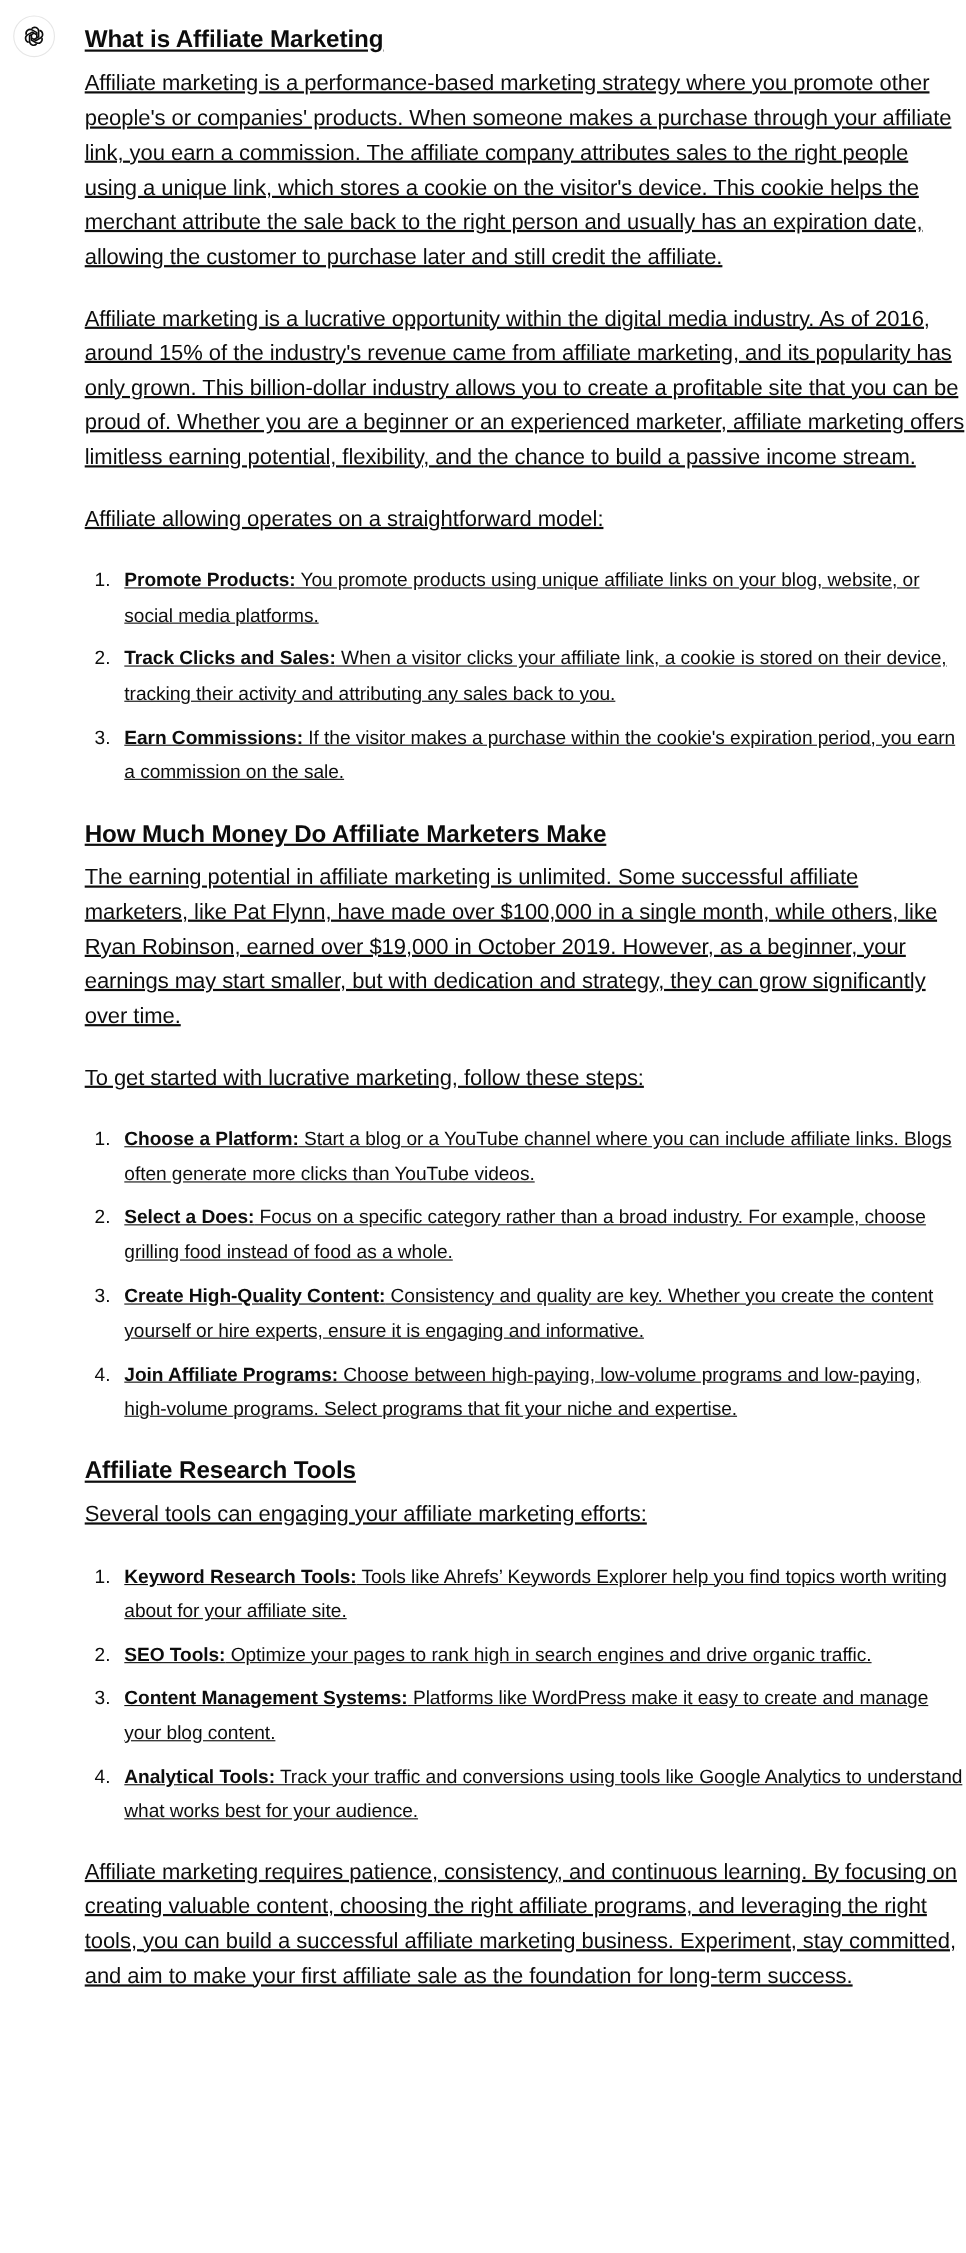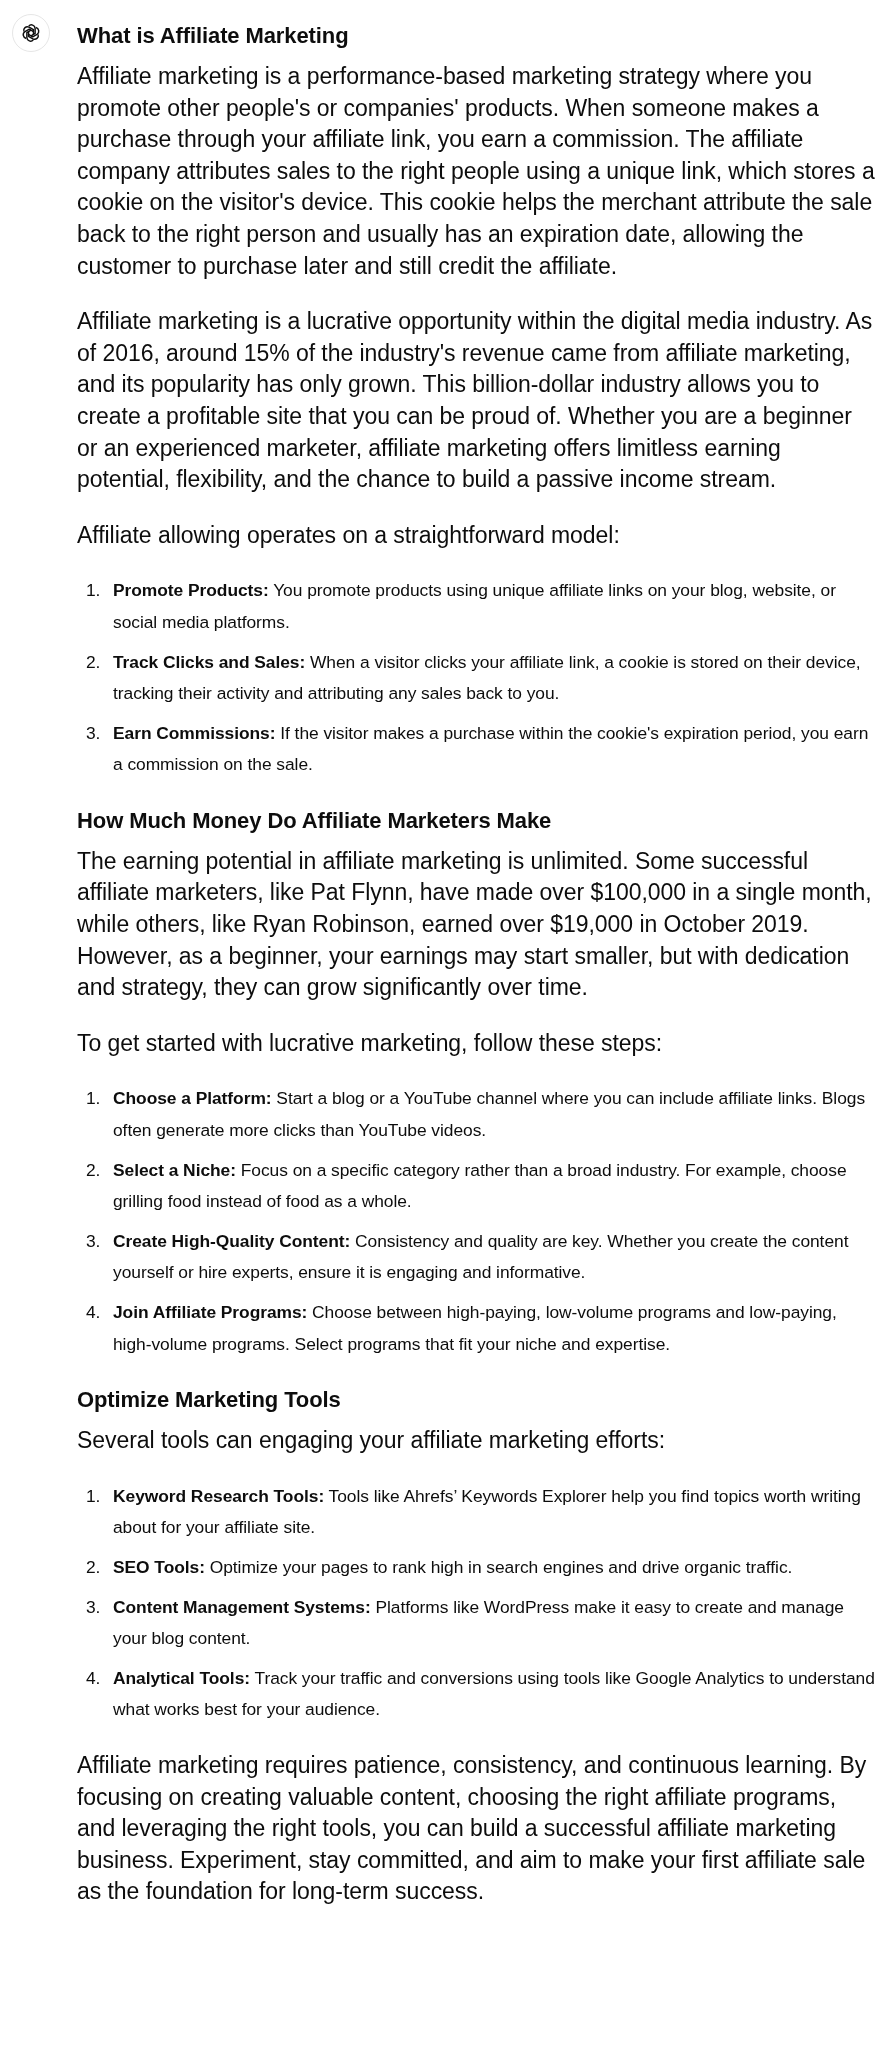--- a/index.html
+++ b/index.html
@@ -9,26 +9,26 @@
     position: absolute; left: 12px; top: 14px; width: 38px; height: 38px;
     border-radius: 50%; border: 1px solid #e6e6e6; background: #fff;
     display: flex; align-items: center; justify-content: center;
   }
   .avatar svg { width: 22px; height: 22px; }
   .content { position: absolute; left: 77px; top: 20px; width: 800px; }
   h3.section-title {
     font-size: 22px; font-weight: 600; line-height: 32px; color: #0d0d0d;
     margin: 0 0 9px 0; letter-spacing: -0.1px;
   }
-  p.para { font-size: 23px; line-height: 31.6px; margin: 0 0 24px 0; letter-spacing: -0.05px; }
+  p.para { font-size: 20px; line-height: 31.6px; margin: 0 0 24px 0; letter-spacing: -0.05px; }
   ol.steps { list-style: none; margin: 0 0 24px 0; padding: 0; }
   ol.steps li { position: relative; padding-left: 36px; font-size: 17.4px; line-height: 31.6px; margin-bottom: 8px; letter-spacing: -0.05px; }
   ol.steps li .num { position: absolute; left: 9px; top: 0; }
   ol.steps li b { font-weight: 700; }
-  .section { margin-bottom: 0; }
+  .section { margin-bottom: 0; text-decoration: underline; }
   .intro { margin-bottom: 22px; }
 </style>
 </head>
 <body>
 
 <div class="avatar">
   <svg viewBox="0 0 24 24" fill="none" stroke="#0d0d0d" stroke-width="1.6" stroke-linejoin="round">
     <g transform="translate(12 12)">
       <path d="M-2.5 -7.5 a4 4 0 0 1 7 2.5 v5.5 l-4.5 2.6"></path>
       <path d="M-2.5 -7.5 a4 4 0 0 1 7 2.5 v5.5 l-4.5 2.6" transform="rotate(60)"></path>
@@ -62,28 +62,28 @@
 
   <div class="section">
     <h3 class="section-title">How Much Money Do Affiliate Marketers Make</h3>
     <p class="para">The earning potential in affiliate marketing is unlimited. Some successful affiliate marketers, like Pat Flynn, have made over $100,000 in a single month, while others, like Ryan Robinson, earned over $19,000 in October 2019. However, as a beginner, your earnings may start smaller, but with dedication and strategy, they can grow significantly over time.</p>
   </div>
 
   <div class="section">
     <p class="para intro">To get started with lucrative marketing, follow these steps:</p>
     <ol class="steps">
       <li><span class="num">1.</span><b>Choose a Platform:</b><span> Start a blog or a YouTube channel where you can include affiliate links. Blogs often generate more clicks than YouTube videos.</span></li>
-      <li><span class="num">2.</span><b>Select a Niche:</b><span> Focus on a specific category rather than a broad industry. For example, choose grilling food instead of food as a whole.</span></li>
+      <li><span class="num">2.</span><b>Select a Does:</b><span> Focus on a specific category rather than a broad industry. For example, choose grilling food instead of food as a whole.</span></li>
       <li><span class="num">3.</span><b>Create High-Quality Content:</b><span> Consistency and quality are key. Whether you create the content yourself or hire experts, ensure it is engaging and informative.</span></li>
       <li><span class="num">4.</span><b>Join Affiliate Programs:</b><span> Choose between high-paying, low-volume programs and low-paying, high-volume programs. Select programs that fit your niche and expertise.</span></li>
     </ol>
   </div>
 
   <div class="section">
-    <h3 class="section-title">Optimize Marketing Tools</h3>
+    <h3 class="section-title">Affiliate Research Tools</h3>
     <p class="para intro">Several tools can engaging your affiliate marketing efforts:</p>
     <ol class="steps">
       <li><span class="num">1.</span><b>Keyword Research Tools:</b><span> Tools like Ahrefs’ Keywords Explorer help you find topics worth writing about for your affiliate site.</span></li>
       <li><span class="num">2.</span><b>SEO Tools:</b><span> Optimize your pages to rank high in search engines and drive organic traffic.</span></li>
       <li><span class="num">3.</span><b>Content Management Systems:</b><span> Platforms like WordPress make it easy to create and manage your blog content.</span></li>
       <li><span class="num">4.</span><b>Analytical Tools:</b><span> Track your traffic and conversions using tools like Google Analytics to understand what works best for your audience.</span></li>
     </ol>
     <p class="para">Affiliate marketing requires patience, consistency, and continuous learning. By focusing on creating valuable content, choosing the right affiliate programs, and leveraging the right tools, you can build a successful affiliate marketing business. Experiment, stay committed, and aim to make your first affiliate sale as the foundation for long-term success.</p>
   </div>
 

